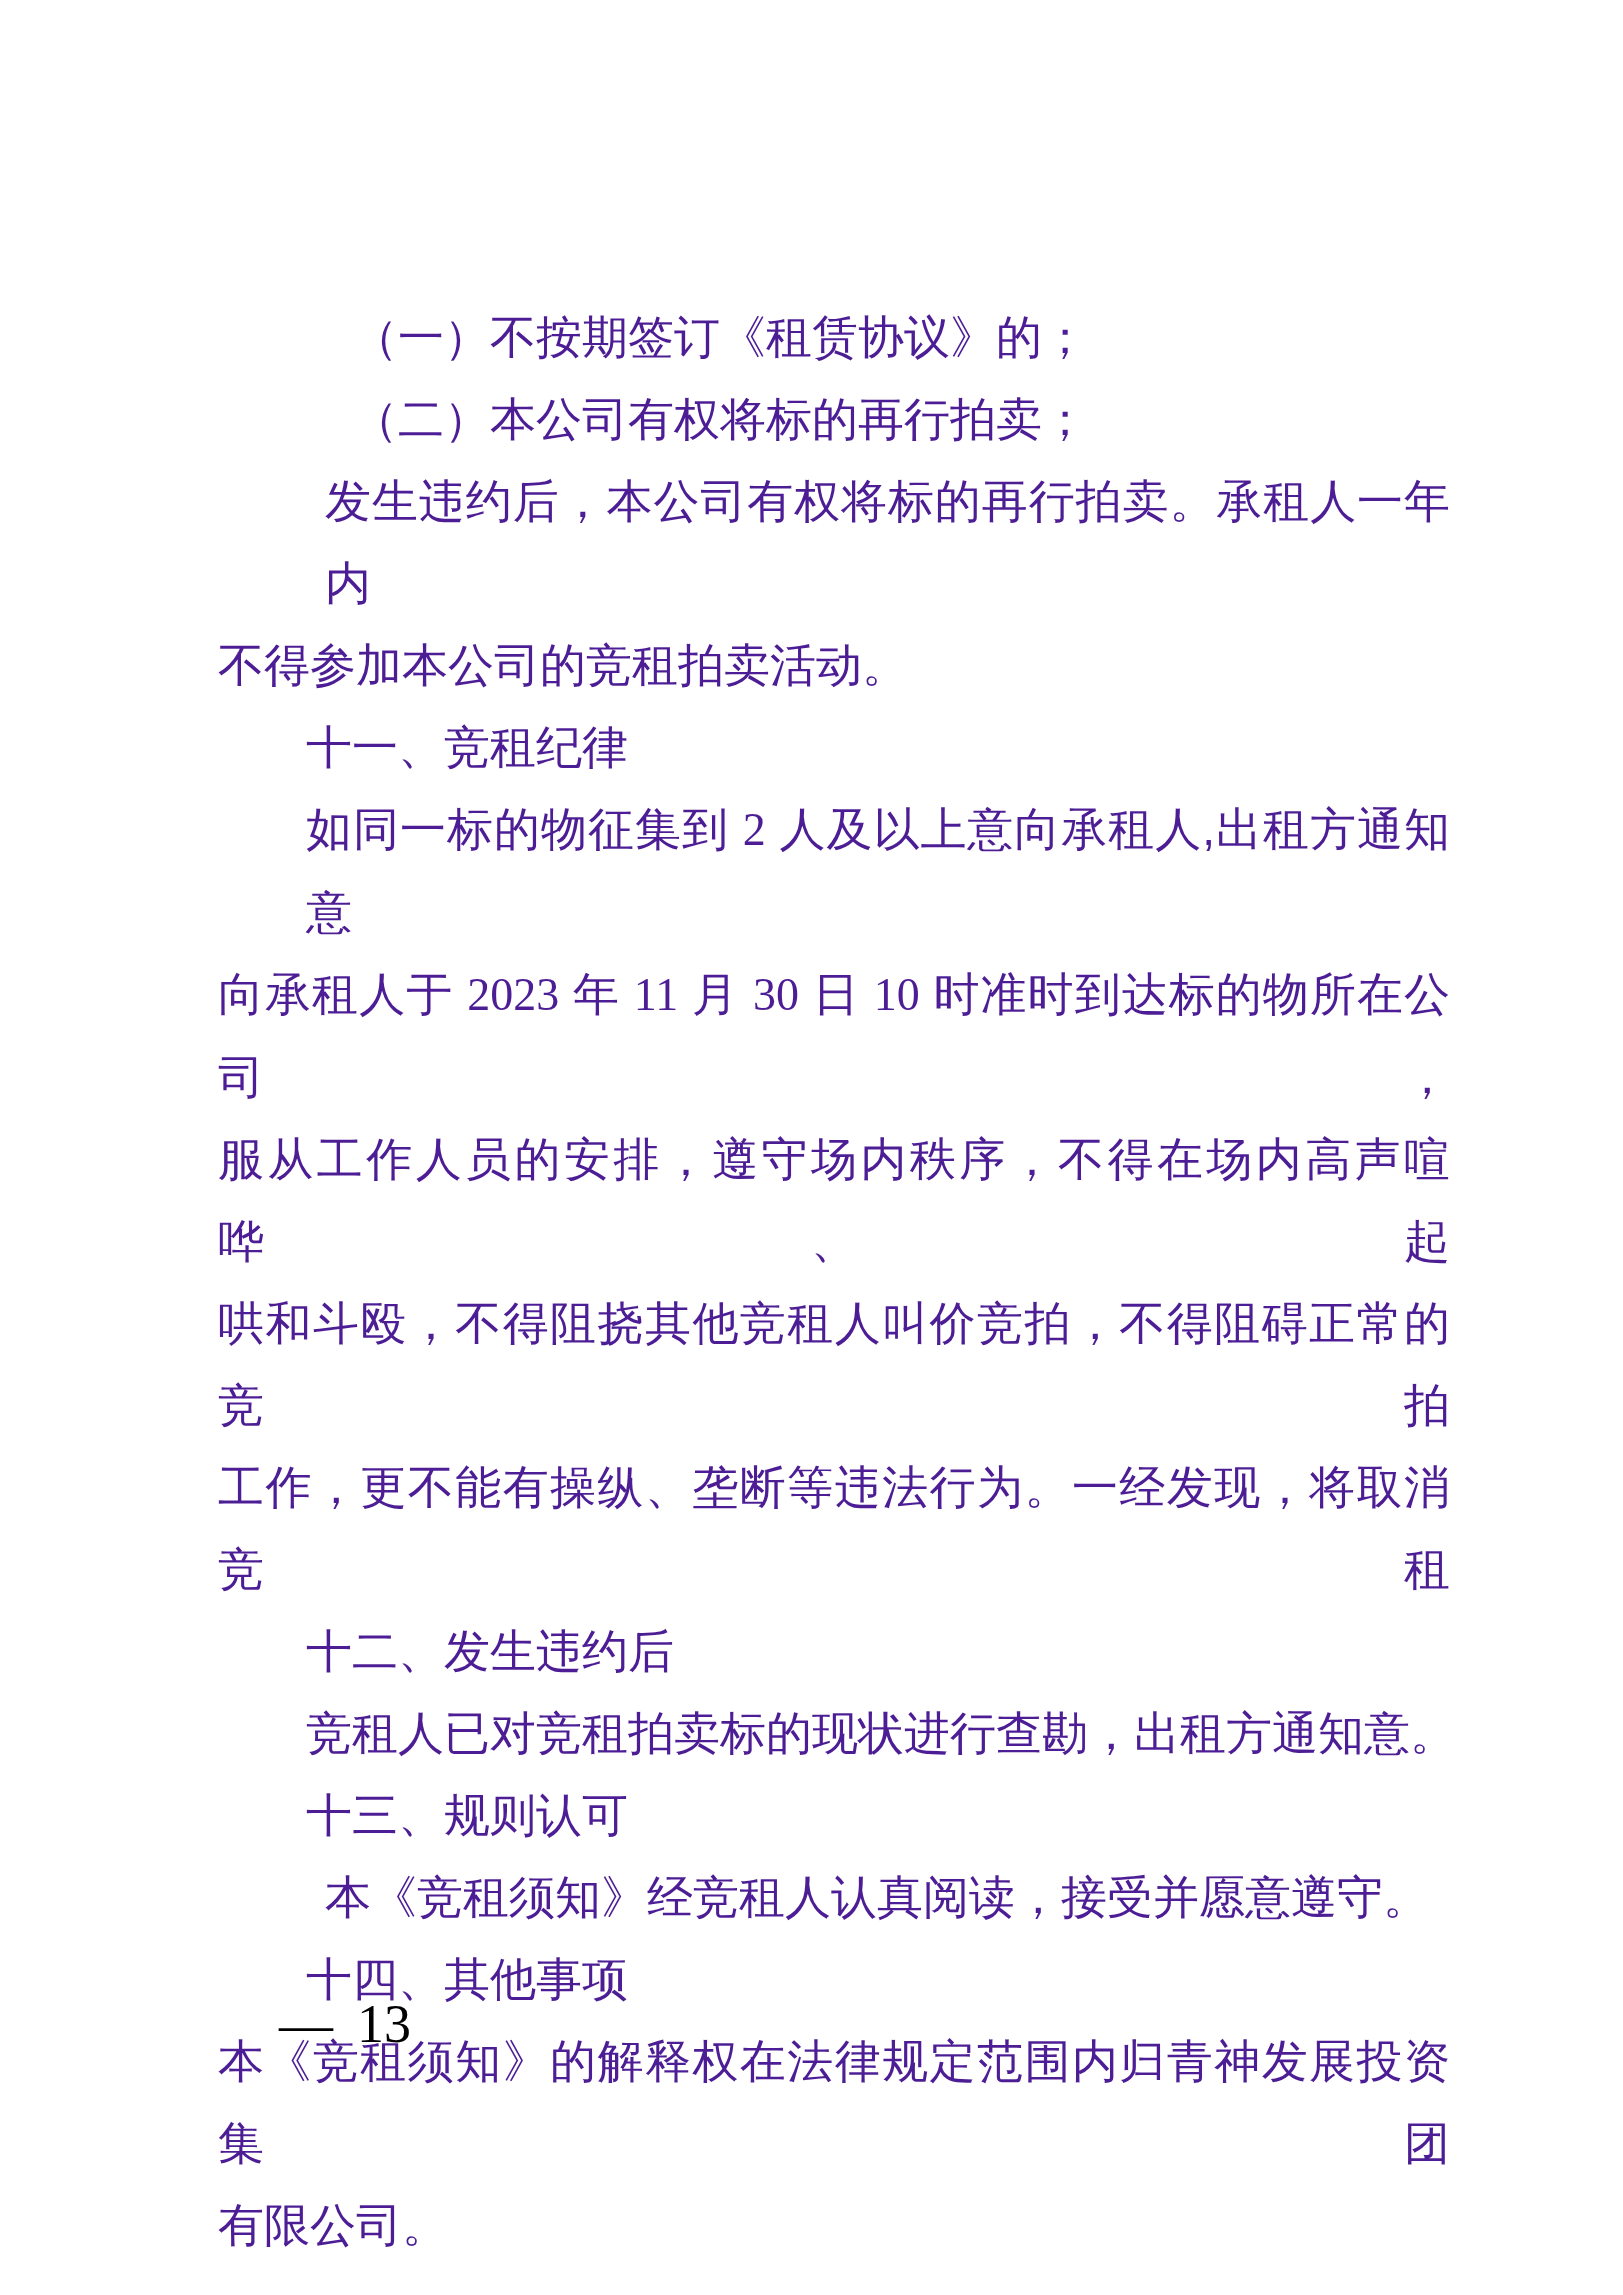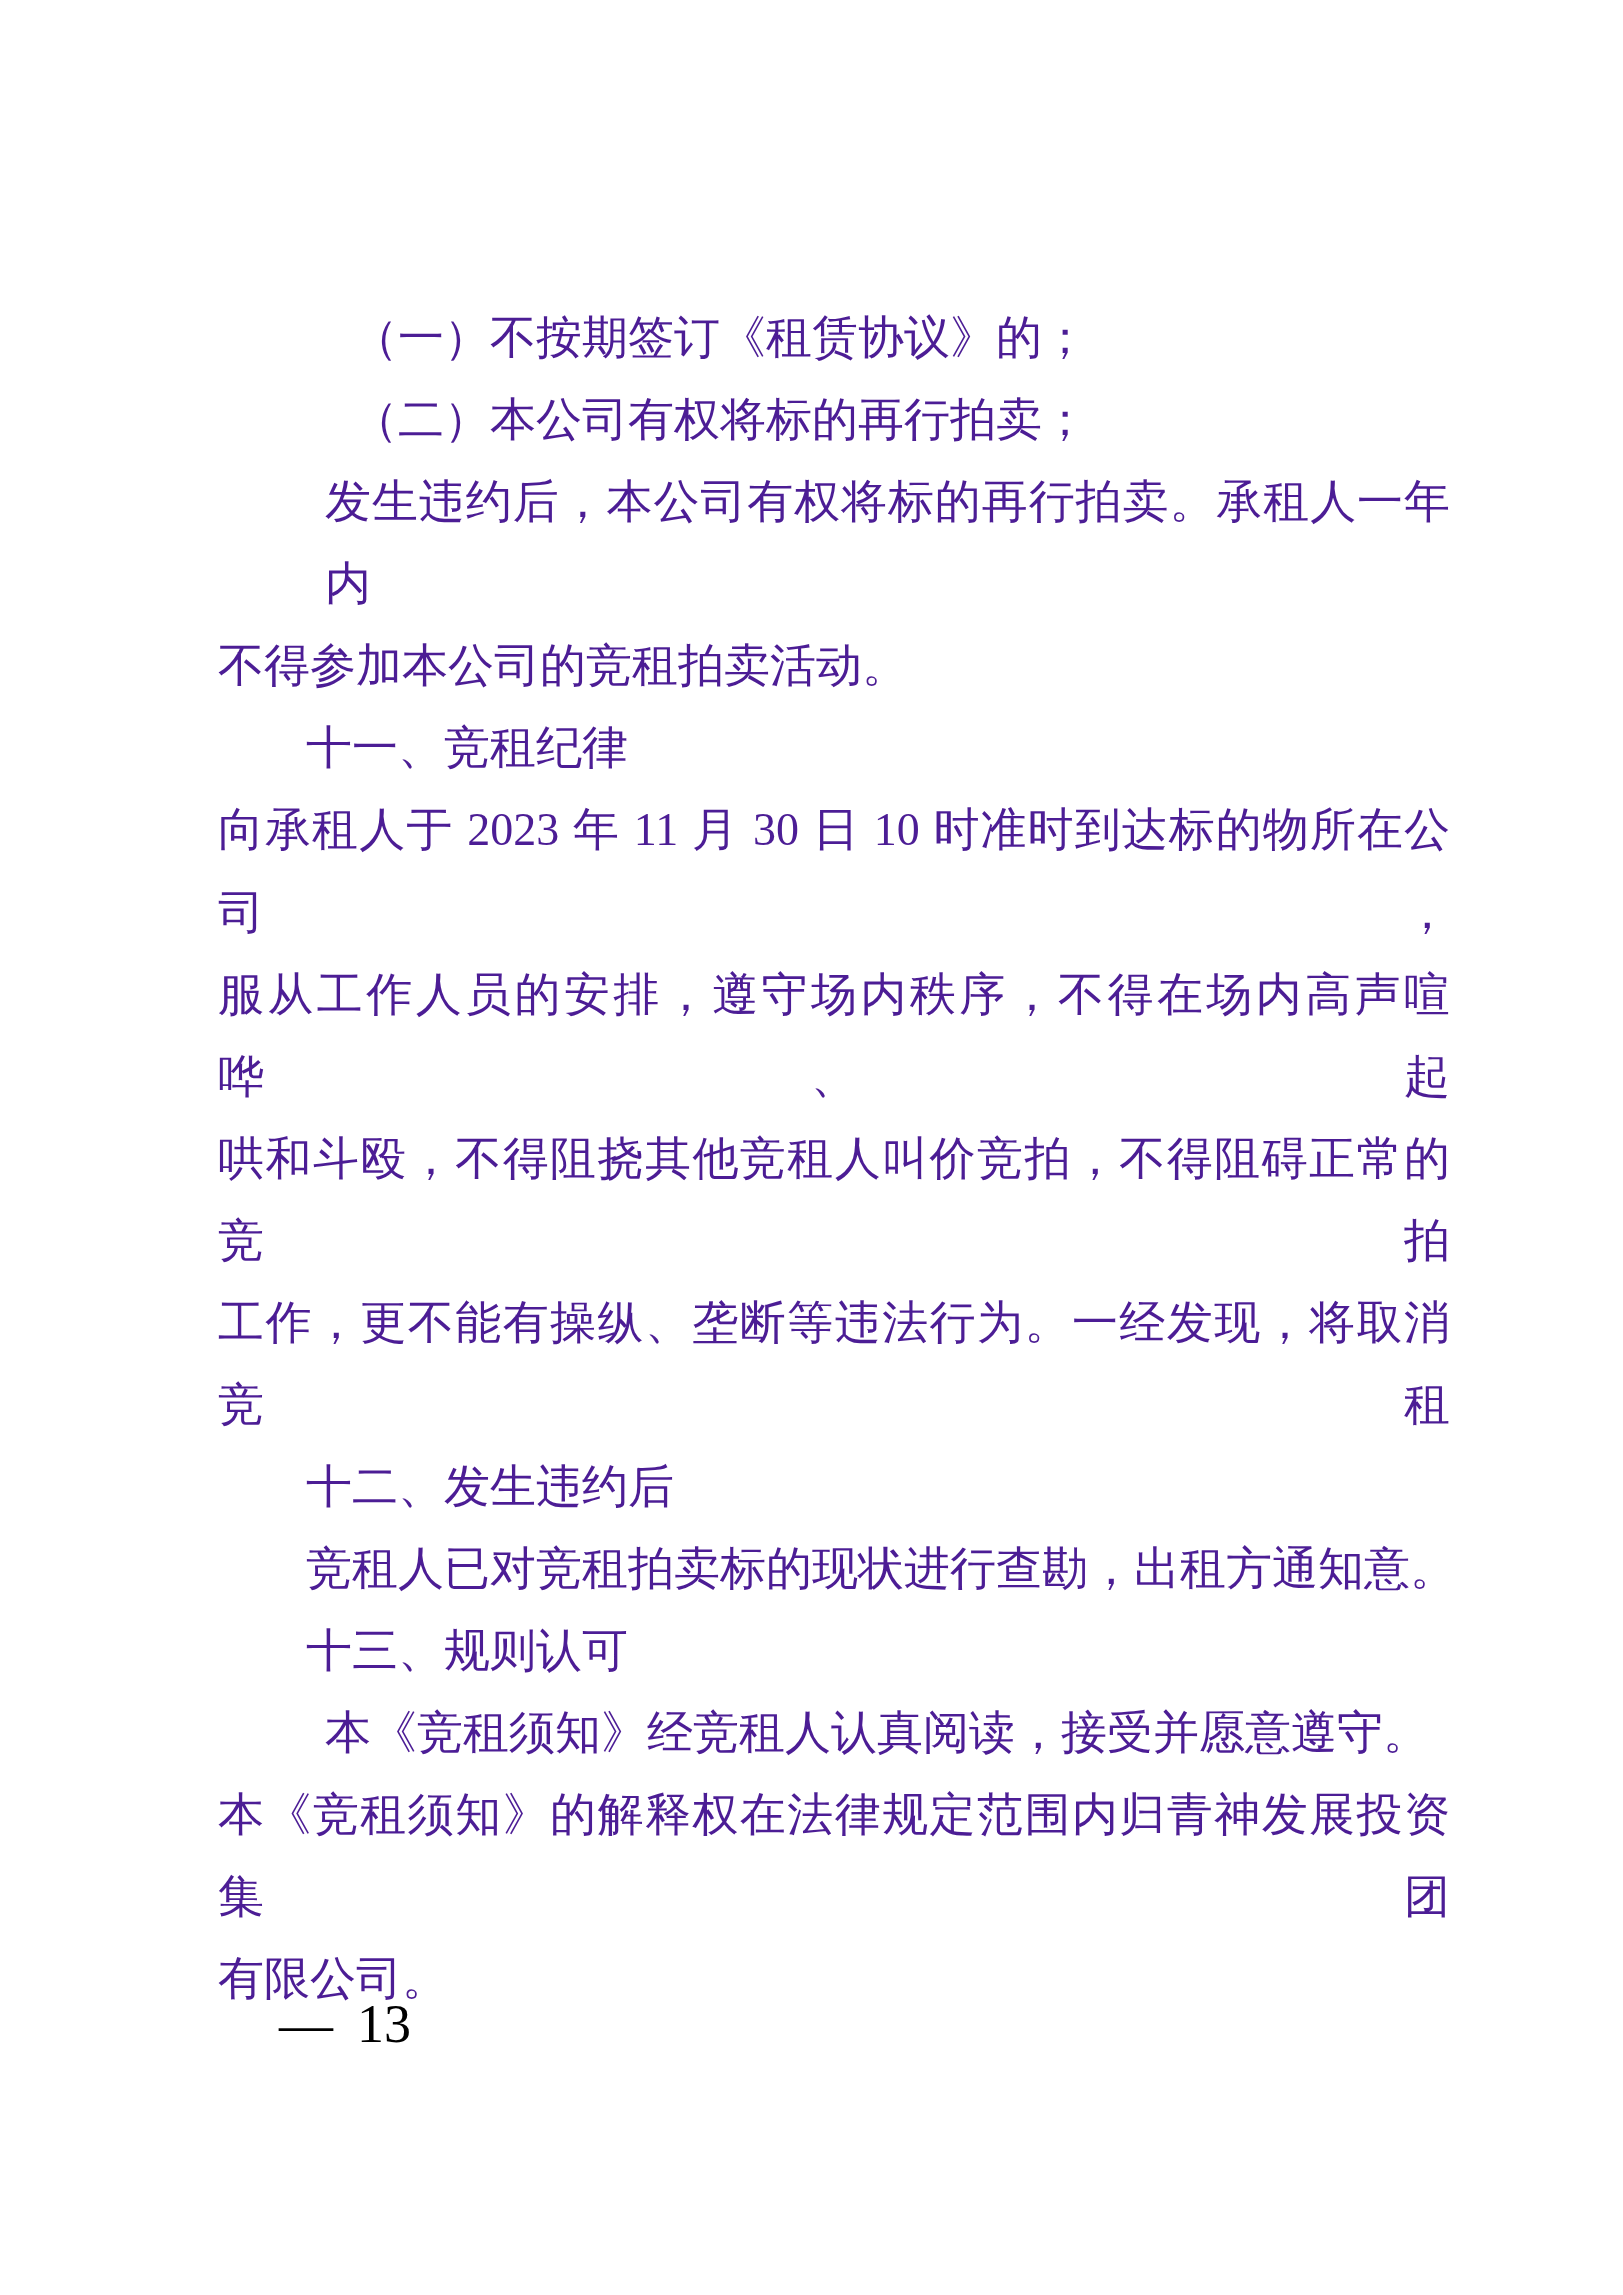--- a/index.html
+++ b/index.html
@@ -65,28 +65,30 @@
 
 <div class="page">
 
   <div class="page-text">
 
   <div class="doc-line i3">（一）不按期签订《租赁协议》的；</div>
       <div class="doc-line i3">（二）本公司有权将标的再行拍卖；</div>
       <div class="doc-line i2x justify">发生违约后，本公司有权将标的再行拍卖。承租人一年内</div>
       <div class="doc-line i0">不得参加本公司的竞租拍卖活动。</div>
       <div class="doc-line i2">十一、竞租纪律</div>
+      <div class="doc-line i2 justify">如同一标的物征集到 <span class="num">2</span> 人及以上意向承租人,出租方通知意</div>
       <div class="doc-line i0 justify">向承租人于 <span class="num">2023</span> 年 <span class="num">11</span> 月 <span class="num">30</span> 日 <span class="num">10</span> 时准时到达标的物所在公司，</div>
       <div class="doc-line i0 justify">服从工作人员的安排，遵守场内秩序，不得在场内高声喧哗、起</div>
       <div class="doc-line i0 justify">哄和斗殴，不得阻挠其他竞租人叫价竞拍，不得阻碍正常的竞拍</div>
       <div class="doc-line i0 justify">工作，更不能有操纵、垄断等违法行为。一经发现，将取消竞租</div>
       <div class="doc-line i2">十二、发生违约后</div>
       <div class="doc-line i2">竞租人已对竞租拍卖标的现状进行查勘，出租方通知意。</div>
       <div class="doc-line i2">十三、规则认可</div>
       <div class="doc-line i2x">本《竞租须知》经竞租人认真阅读，接受并愿意遵守。</div>
+      <div class="doc-line i2">十四、其他事项</div>
       <div class="doc-line i0 justify">本《竞租须知》的解释权在法律规定范围内归青神发展投资集团</div>
       <div class="doc-line i0">有限公司。</div>
     </div>
 
   <div class="footer"><span class="dash">—</span><span class="num">13</span></div>
 
 </div>
 
 
 </body></html>

